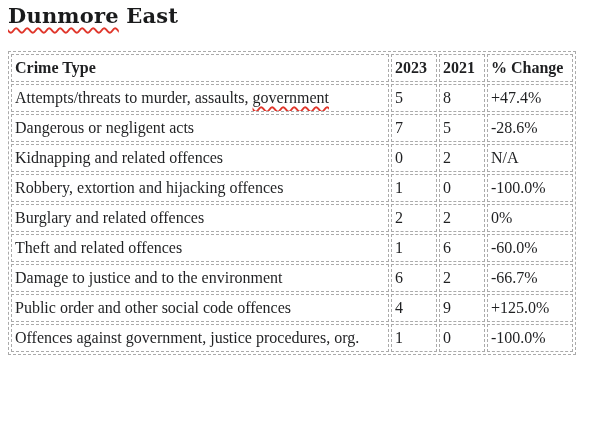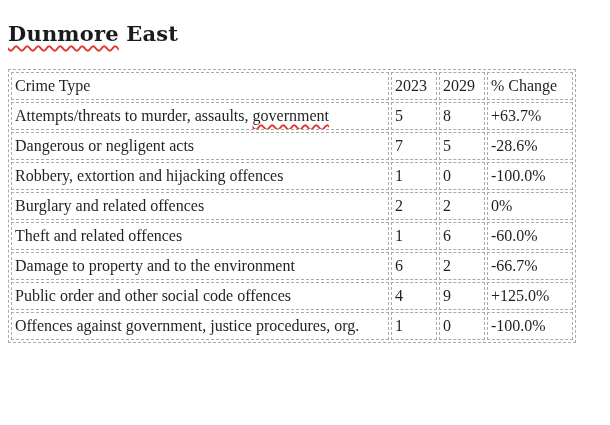--- a/index.html
+++ b/index.html
@@ -7,21 +7,21 @@
     padding: 0;
     background: #ffffff;
   }
   body {
     width: 610px;
     height: 425px;
     overflow: hidden;
     font-family: "Liberation Serif", serif;
   }
   .doc {
-    padding: 20px 8px 0 8px;
+    padding: 2px 8px 0 8px;
   }
   .page-title {
     margin: 0 0 22px 0;
     font-family: "DejaVu Serif", "Liberation Serif", serif;
     font-weight: 700;
     font-size: 21px;
     line-height: 27px;
     color: #1a1b1c;
     letter-spacing: 0.2px;
   }
@@ -50,78 +50,84 @@
     padding: 3px 2px 4px 3px;
     font-size: 16px;
     line-height: 19px;
     text-align: left;
     vertical-align: middle;
     white-space: nowrap;
     overflow: hidden;
     font-weight: 400;
   }
   .crime-table th {
-    font-weight: 400;
+    font-weight: 700;
   }
 </style>
 </head>
 <body>
 
 <div class="doc">
 
   <h1 class="page-title"><span class="squiggle-title">Dunmore</span><span> East</span></h1>
 
   <table class="crime-table">
     <colgroup>
       <col>
       <col style="width:46px">
       <col style="width:46px">
       <col style="width:86px">
     </colgroup>
     <thead>
       <tr>
         <th>Crime Type</th>
         <th>2023</th>
-        <th>2029</th>
+        <th>2021</th>
         <th>% Change</th>
       </tr>
     </thead>
     <tbody>
       <tr>
         <td><span>Attempts/threats to murder, assaults, </span><span class="squiggle-word">government</span></td>
         <td>5</td>
         <td>8</td>
-        <td>+63.7%</td>
+        <td>+47.4%</td>
       </tr>
       <tr>
         <td>Dangerous or negligent acts</td>
         <td>7</td>
         <td>5</td>
         <td>-28.6%</td>
+      </tr>
+      <tr>
+        <td>Kidnapping and related offences</td>
+        <td>0</td>
+        <td>2</td>
+        <td>N/A</td>
       </tr>
       <tr>
         <td>Robbery, extortion and hijacking offences</td>
         <td>1</td>
         <td>0</td>
         <td>-100.0%</td>
       </tr>
       <tr>
         <td>Burglary and related offences</td>
         <td>2</td>
         <td>2</td>
         <td>0%</td>
       </tr>
       <tr>
         <td>Theft and related offences</td>
         <td>1</td>
         <td>6</td>
         <td>-60.0%</td>
       </tr>
       <tr>
-        <td>Damage to property and to the environment</td>
+        <td>Damage to justice and to the environment</td>
         <td>6</td>
         <td>2</td>
         <td>-66.7%</td>
       </tr>
       <tr>
         <td>Public order and other social code offences</td>
         <td>4</td>
         <td>9</td>
         <td>+125.0%</td>
       </tr>

